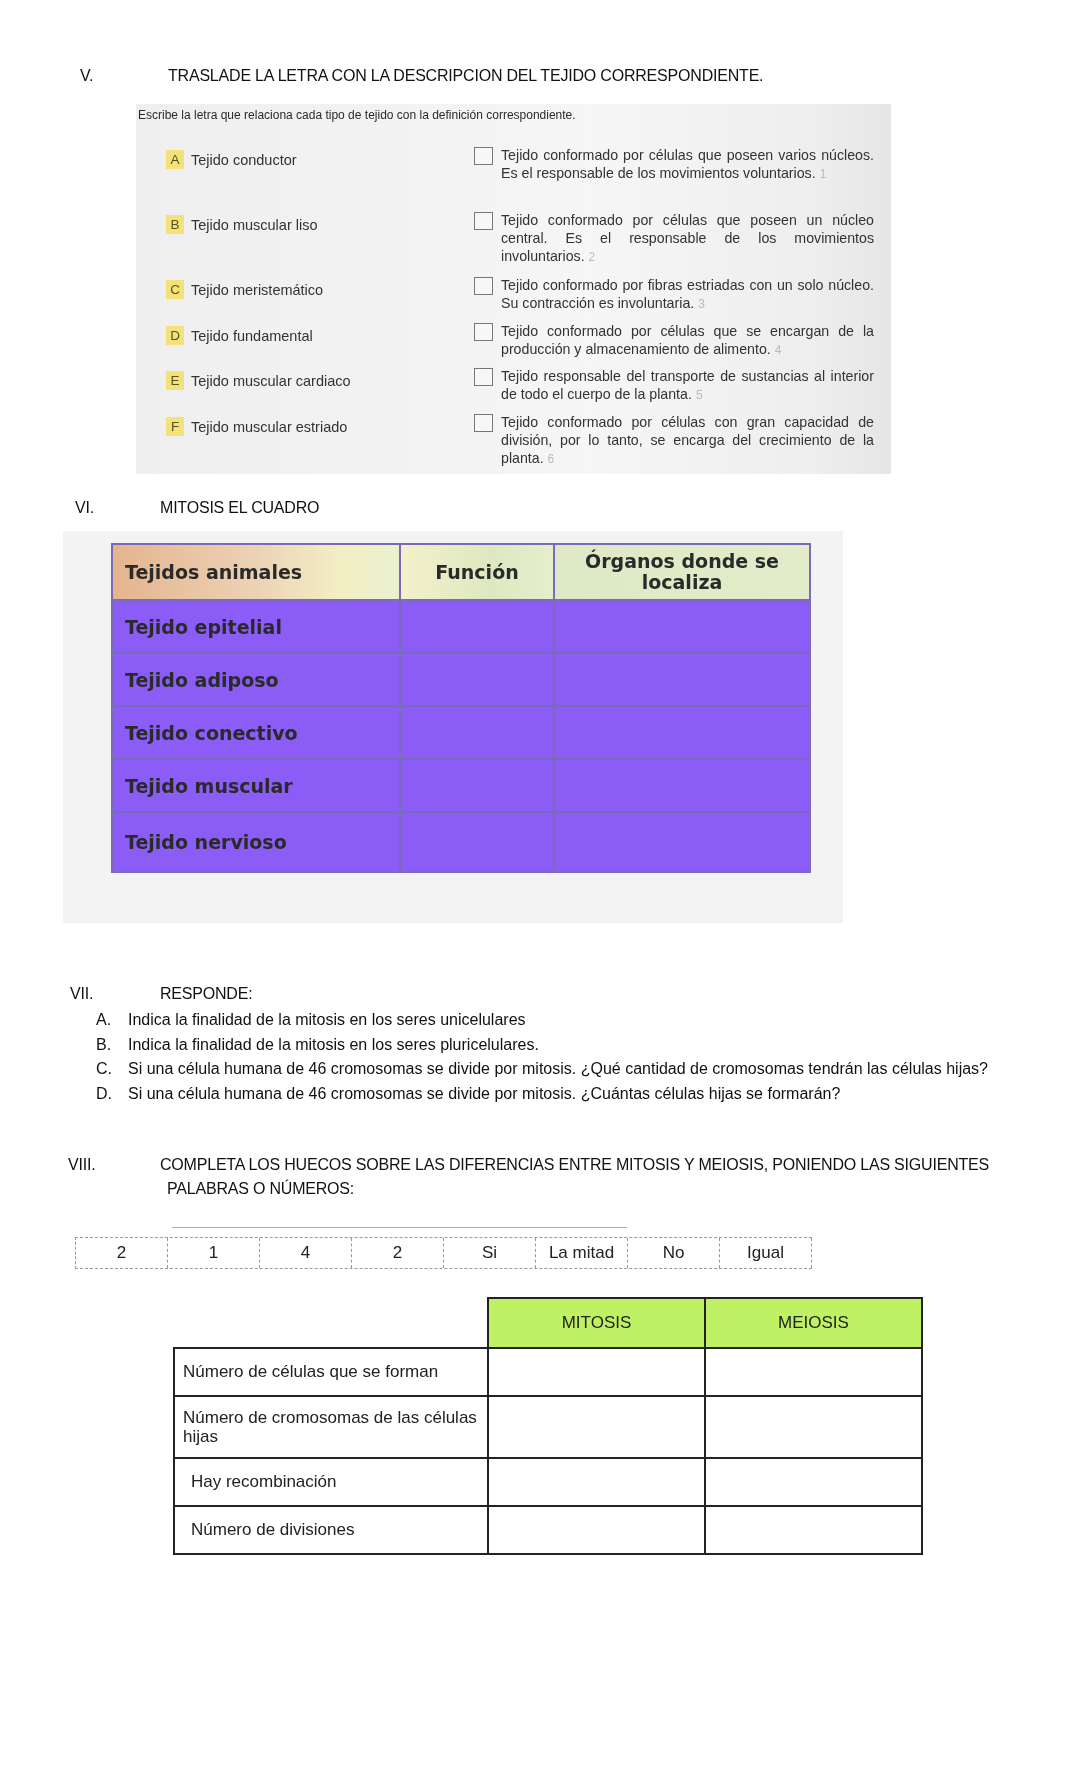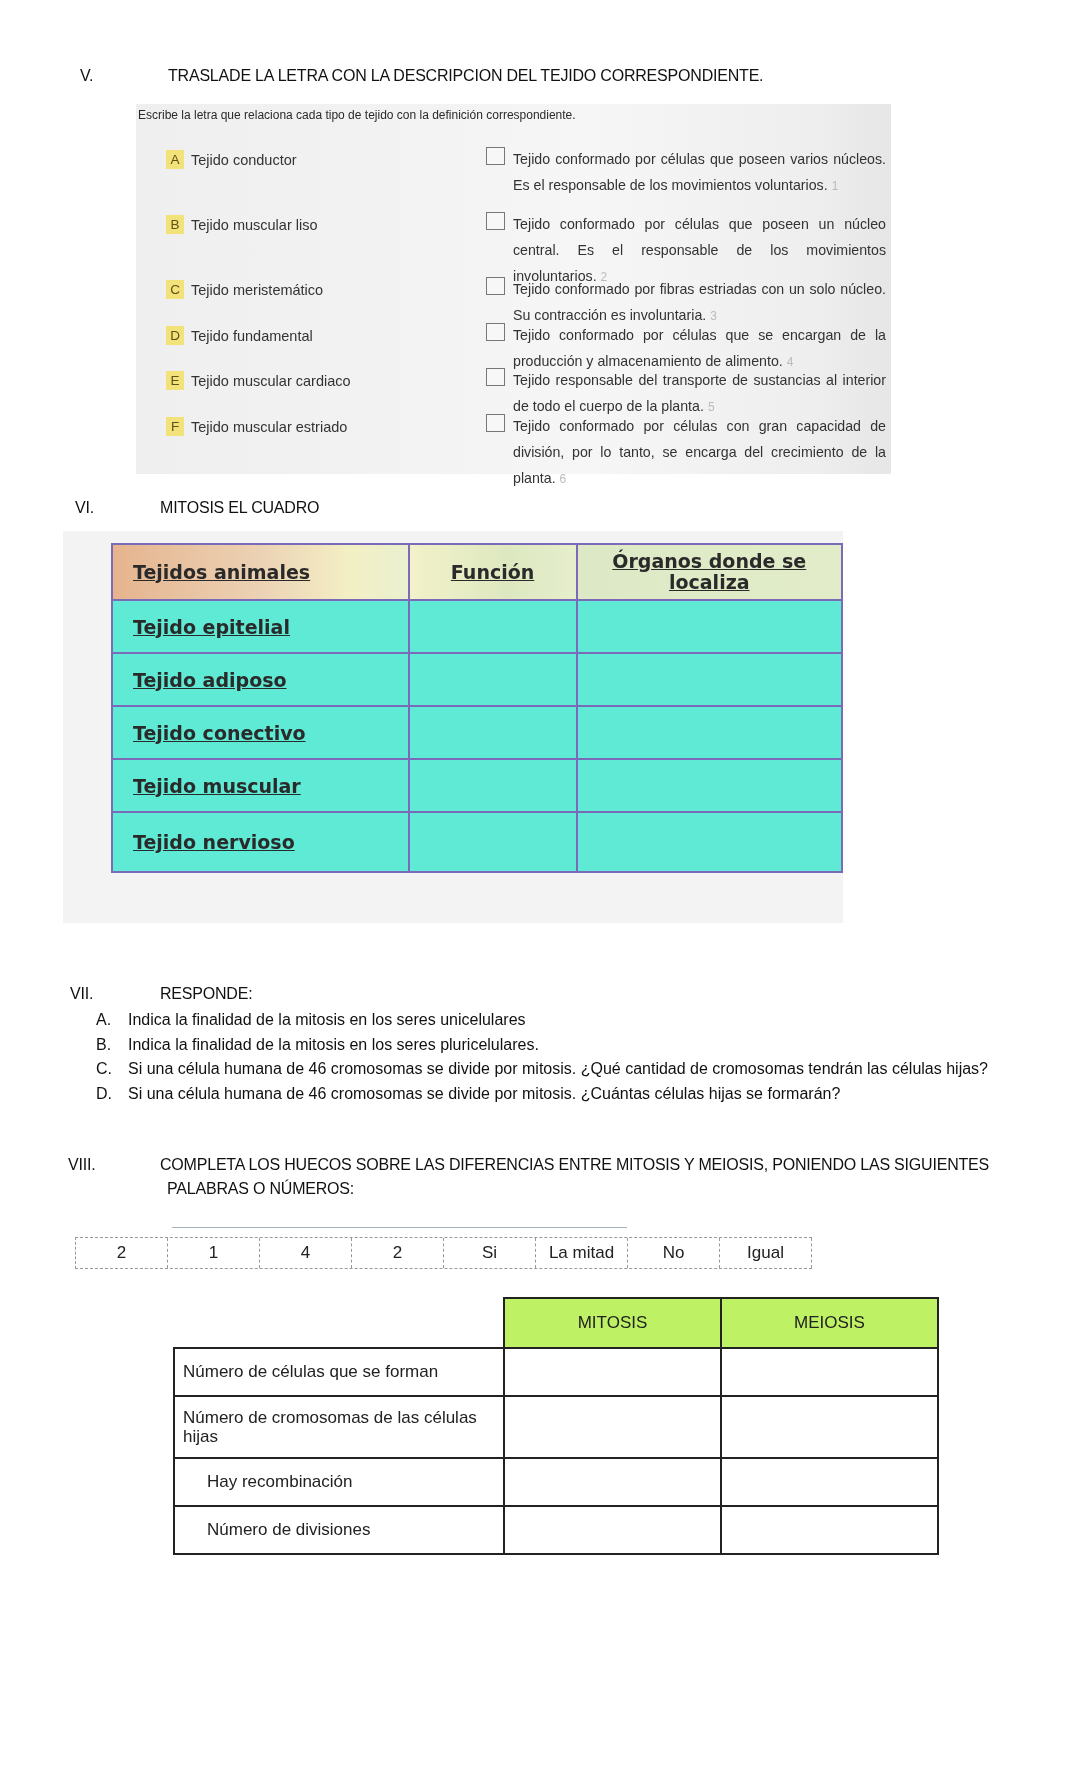--- a/index.html
+++ b/index.html
@@ -23,45 +23,45 @@
     position: absolute; left: 2px; top: 4px; font-size: 12px; color: #2a2a2a; white-space: nowrap;
   }
   .tissue {
     position: absolute; left: 30px; font-size: 14.5px; color: #333; white-space: nowrap;
     display: flex; align-items: center;
   }
   .tissue .letter {
     display: inline-block; width: 18px; height: 19px; line-height: 19px; text-align: center;
     background: #f3e27a; color: #5b5318; font-size: 13.5px; margin-right: 7px;
   }
-  .defn { position: absolute; left: 350px; width: 400px; font-size: 14.2px; color: #333; line-height: 26px; }
+  .defn { position: absolute; left: 338px; width: 400px; font-size: 14.2px; color: #333; line-height: 18px; }
   .defn .box {
     position: absolute; left: 0; top: 1px; width: 19px; height: 18px;
     border: 1.5px solid #777; background: #f7f7f7; box-sizing: border-box;
   }
   .defn .txt { margin-left: 27px; text-align: justify; }
   .defn .mark { color: #bbb; font-size: 12px; margin-left: 4px; }
 
   
   .scan-vi {
     position: absolute; left: 63px; top: 531px; width: 780px; height: 392px;
     background: #f3f3f3;
   }
   table.animal {
     position: absolute; left: 48px; top: 12px; border-collapse: collapse;
     font-family: "DejaVu Sans", sans-serif;
   }
   table.animal td, table.animal th {
-    border: 2px solid #7a6ab8; padding: 0 20px; font-weight: bold; font-size: 19px; color: #2a2a2a; text-decoration: underline;
+    border: 2px solid #7a6ab8; padding: 0 12px; font-weight: bold; font-size: 19px; color: #2a2a2a;
   }
   table.animal th { height: 54px; font-size: 19px; line-height: 21px; }
   table.animal th.c1 { width: 262px; text-align: left; background: linear-gradient(90deg, #e5b48e 0%, #ecd2b5 50%, #f3efc4 80%, #eaf0cf 100%); }
   table.animal th.c2 { width: 128px; text-align: center; background: linear-gradient(90deg, #f3f1c9 0%, #dde8c0 60%, #e6eecc 100%); }
   table.animal th.c3 { width: 230px; text-align: center; background: linear-gradient(90deg, #dde9c6 0%, #e2ecc9 100%); }
-  table.animal td { height: 51px; background: #5eead4; }
+  table.animal td { height: 51px; background: #8b5cf6; }
   table.animal td.name { text-align: left; }
 
   
   .q-list { position: absolute; left: 96px; top: 1008px; width: 900px; font-size: 16px; color: #111; }
   .q-item { position: relative; padding-left: 32px; line-height: 24.5px; }
   .q-item .ql { position: absolute; left: 0; top: 0; }
 
   
   .word-strip {
     position: absolute; left: 75px; top: 1237px; display: flex;
@@ -75,21 +75,21 @@
 
   table.mm {
     position: absolute; left: 173px; top: 1297px; border-collapse: collapse;
     font-family: "Liberation Sans", sans-serif; font-size: 17px; color: #222;
   }
   table.mm td { border: 2px solid #222; padding: 0 8px; }
   table.mm td.hdr { background: #bef264; text-align: center; height: 48px; border-color: #222; }
   table.mm td.blank { border: none; }
   table.mm td.lbl { width: 288px; height: 46px; }
   table.mm td.lbl.two { height: 60px; line-height: 19px; }
-  table.mm td.lbl.indent { padding-left: 32px; }
+  table.mm td.lbl.indent { padding-left: 16px; }
   table.mm td.cell { width: 199px; }
 </style>
 </head>
 <body>
 
 <div class="sec-head" style="left:80px; top:67px; width:900px;">
   <span class="sec-num" style="left:0;">V.</span>
   <span class="sec-title" style="left:88px;">TRASLADE LA LETRA CON LA DESCRIPCION DEL TEJIDO CORRESPONDIENTE.</span>
 </div>
 

